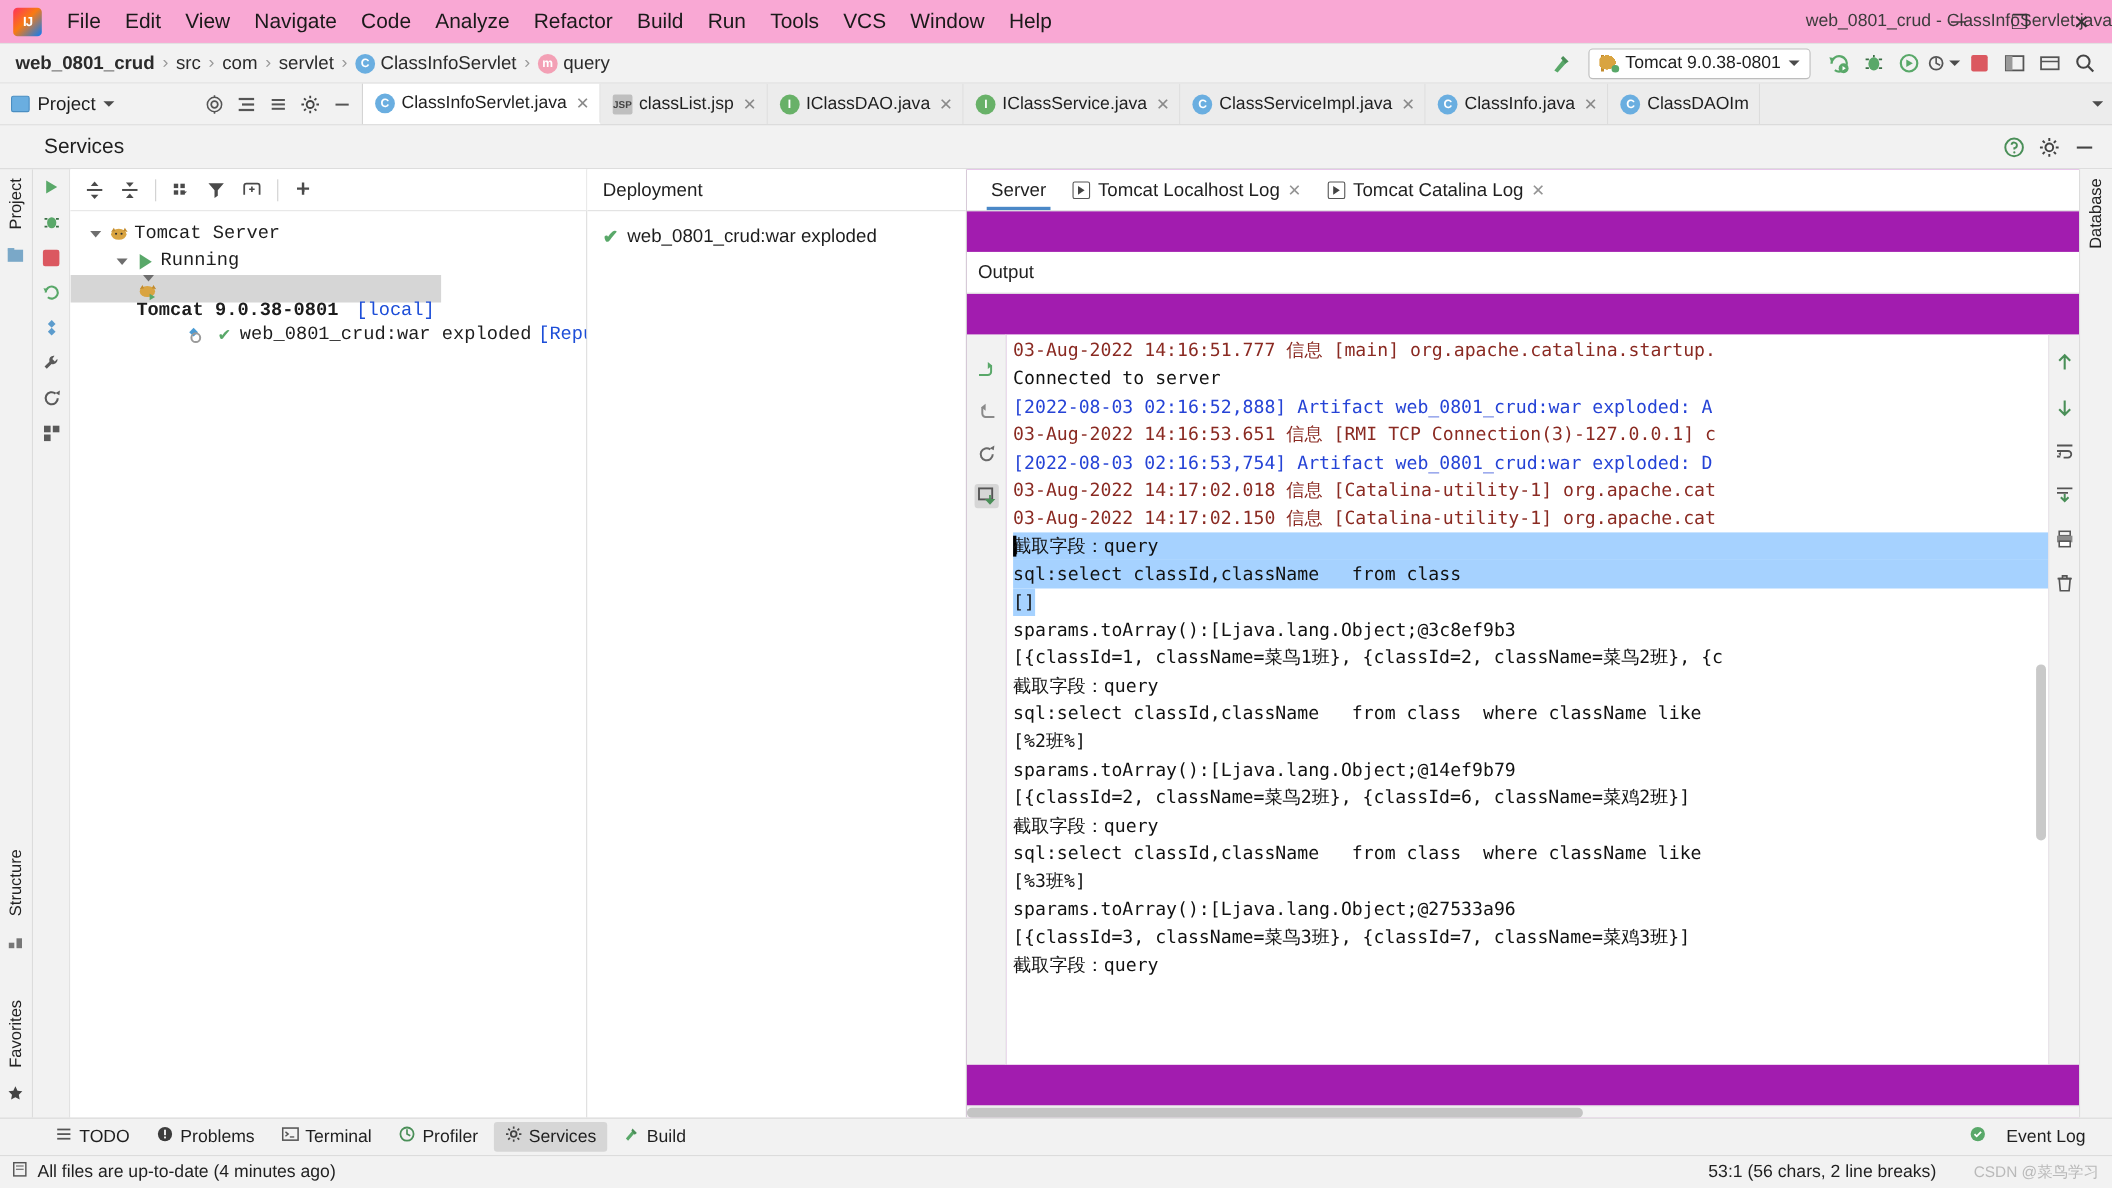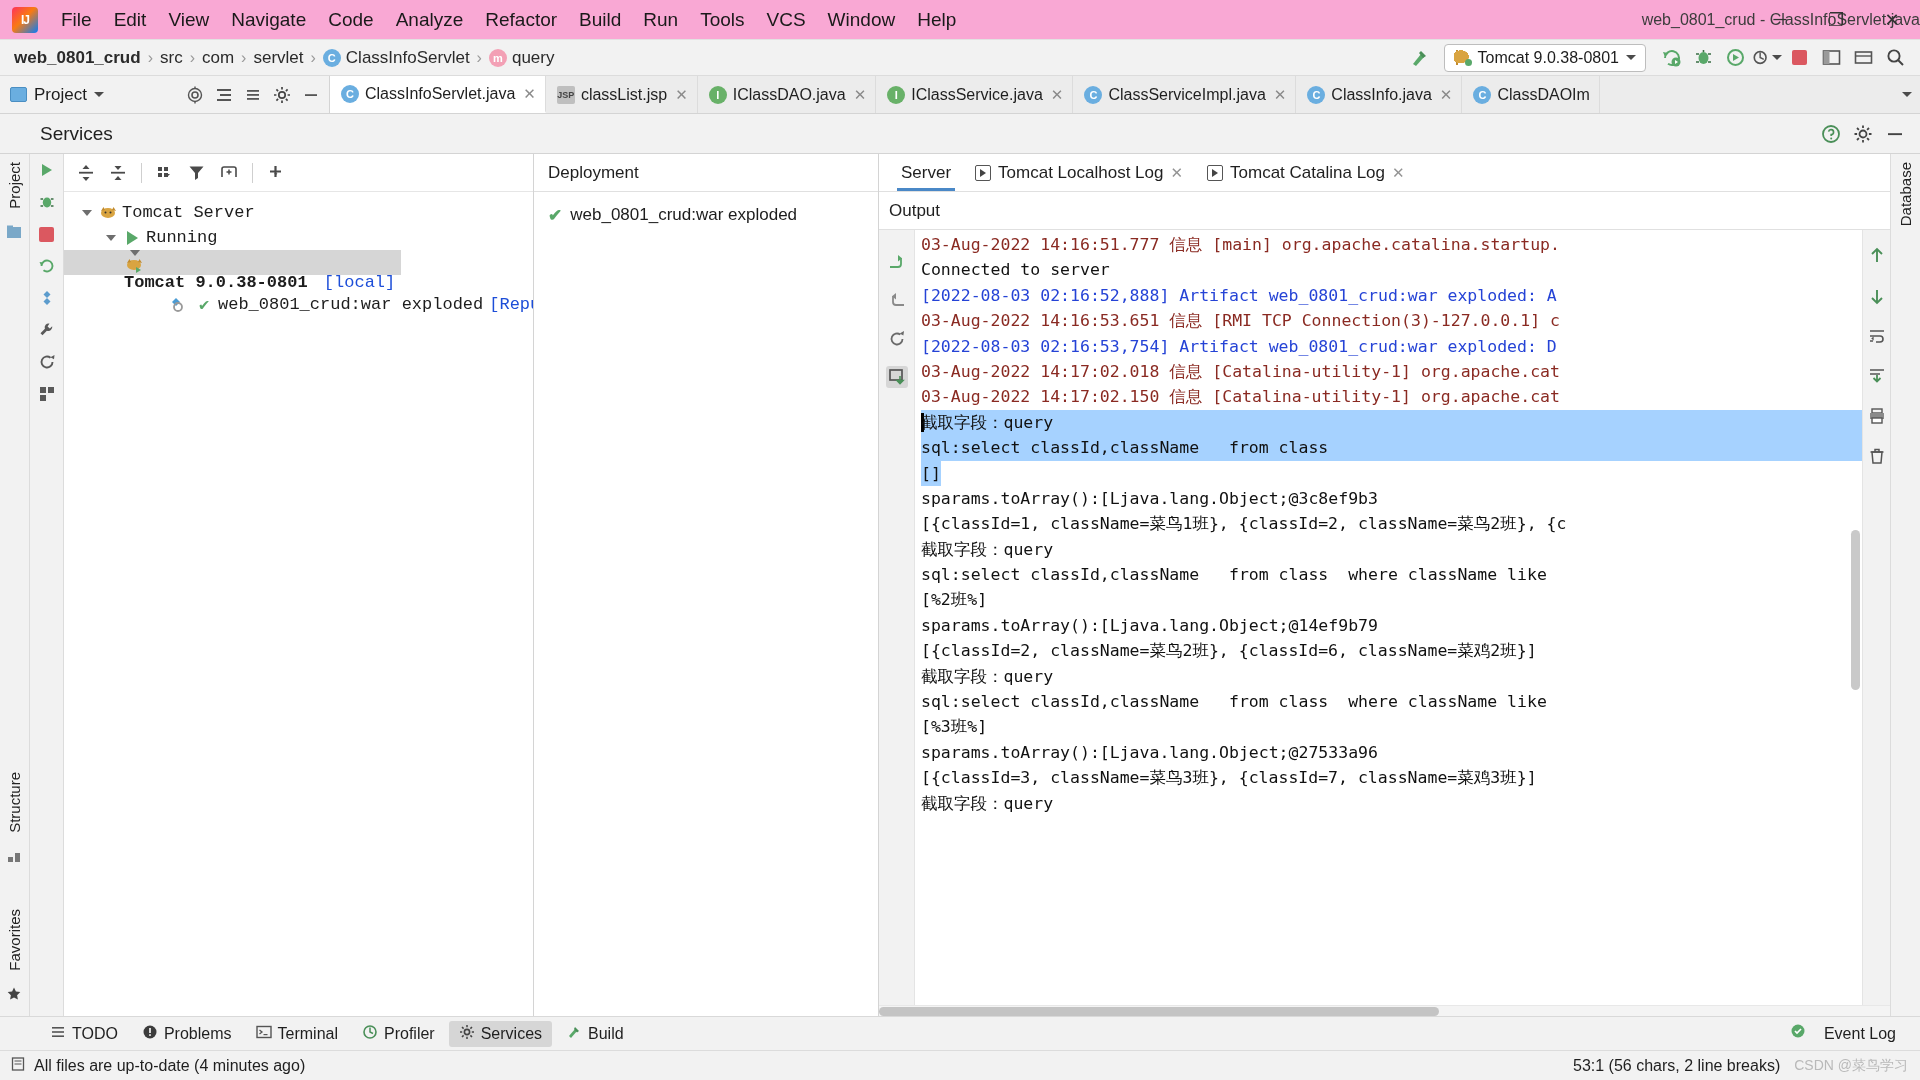--- a/index.html
+++ b/index.html
@@ -188,21 +188,21 @@
   .deploycol { width: 345px; flex: 0 0 345px; display: flex; flex-direction: column; border-right: 1px solid #d4d4d4; background:#fff; }
   .colhdr {
     height: 38px; flex: 0 0 38px; display: flex; align-items: center;
     padding-left: 14px; font-size: 17px; color: #1f1f1f;
     border-bottom: 1px solid #e0e0e0; background: #fff;
   }
   .deploylist { flex: 1; padding-top: 10px; }
   .deployrow { display: flex; align-items: center; height: 26px; padding-left: 14px; gap: 8px; font-size: 17px; }
 
   
-  .conscol { flex: 1; display: flex; flex-direction: column; min-width: 0; background: #a21caf; }
+  .conscol { flex: 1; display: flex; flex-direction: column; min-width: 0; background: #a21caf; gap: 37px; }
   .constabs {
     height: 38px; flex: 0 0 38px; display: flex; align-items: stretch;
     border-bottom: 1px solid #e0e0e0; background: #fff; padding-left: 10px;
   }
   .ctab {
     display: flex; align-items: center; gap: 7px; padding: 0 12px;
     font-size: 17px; color: #1f1f1f; white-space: nowrap; position: relative;
   }
   .ctab.active { font-weight: normal; }
   .ctab.active::after {
@@ -266,21 +266,21 @@
   .bbtn.active { background: #d6d6d6; }
   .bb-right { margin-left: auto; display: flex; align-items: center; gap: 8px; padding-right: 14px; }
 
   
   .statusbar {
     height: 30px; flex: 0 0 30px; display: flex; align-items: center;
     background: #f2f2f2; border-top: 1px solid #dcdcdc;
     padding-left: 10px; font-size: 16px; color: #1f1f1f;
   }
   .sb-right { margin-left: auto; display: flex; align-items: center; gap: 14px; padding-right: 12px; }
-  .wm { color: #b9b9b9; font-size: 14px; }
+  .wm { color: #b9b9b9; font-size: 14px; margin-left: 20px; }
 </style>
 </head>
 <body>
 
 <div class="app">
 
   <div class="menubar">
     <div class="ij-logo"></div>
     <div class="menu-item">File</div>
     <div class="menu-item">Edit</div>

